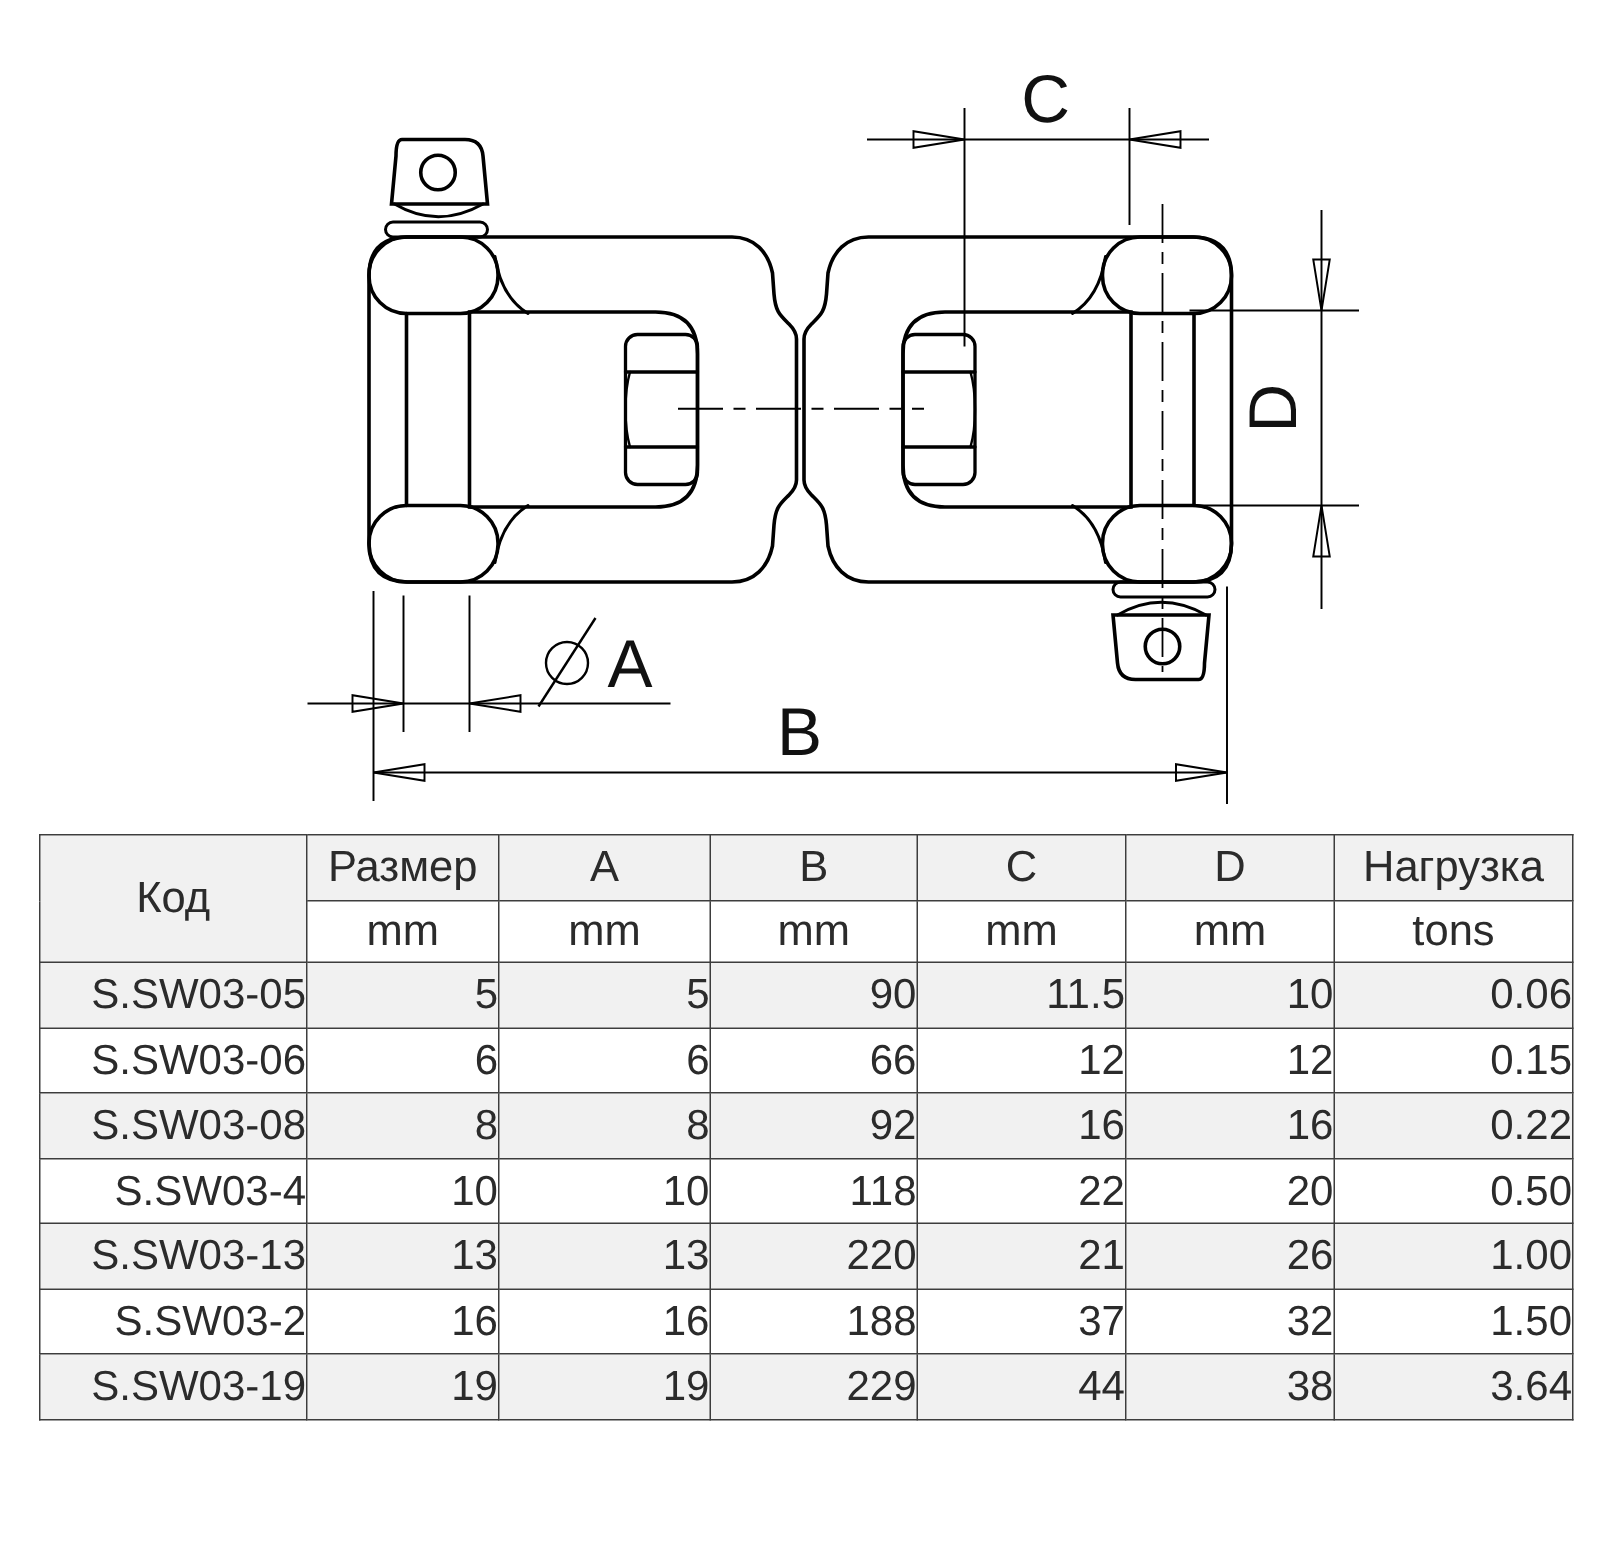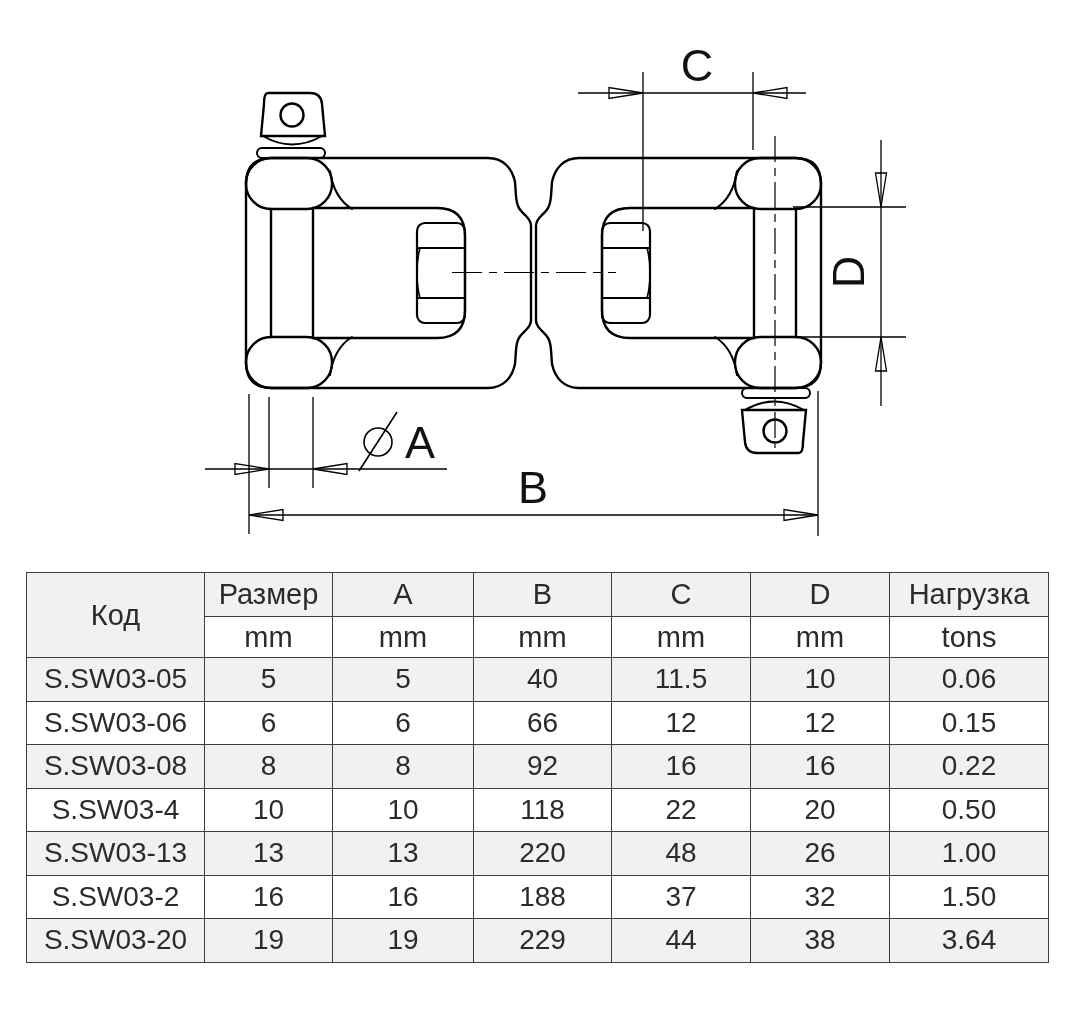--- a/index.html
+++ b/index.html
@@ -7,34 +7,34 @@
     position:relative;
     width:1077px;height:1035px;
     font-family:"Liberation Sans",sans-serif;
     overflow:hidden;
   }
   .drawing-wrap{position:absolute;left:0;top:0;width:1077px;height:560px;}
   svg text{fill:#111;}
   .dim-label{font-size:45px;font-family:"Liberation Sans",sans-serif;}
   
   table.spec{
-    position:absolute;left:26px;top:572px;
+    position:absolute;left:26px;top:556px;
     border-collapse:collapse;table-layout:fixed;
     width:1022px;
   }
   table.spec th, table.spec td{
     border:1.6px solid #3d3d3d;
     text-align:center;vertical-align:middle;
     font-weight:normal;
     color:#2b2b2b;
     padding:0;
     overflow:hidden;white-space:nowrap;
   }
   table.spec th{font-size:29px;}
-  table.spec td{font-size:28px;height:42.5px;}
+  table.spec td{font-size:28px;height:42.5px;text-align:right;}
   tr.hrow1 th{height:43px;}
   tr.hrow2 th{height:40px;}
   .shade{background:#f1f1f1;}
 </style>
 </head>
 <body>
 
 <div class="drawing-wrap">
 <svg width="1077" height="560" viewBox="0 0 1077 560">
 
@@ -164,21 +164,21 @@
       <th>mm</th>
       <th>mm</th>
       <th>tons</th>
     </tr>
   </thead>
   <tbody>
       <tr class="shade">
         <td>S.SW03-05</td>
         <td>5</td>
         <td>5</td>
-        <td>40</td>
+        <td>90</td>
         <td>11.5</td>
         <td>10</td>
         <td>0.06</td>
       </tr>
       <tr>
         <td>S.SW03-06</td>
         <td>6</td>
         <td>6</td>
         <td>66</td>
         <td>12</td>
@@ -201,35 +201,35 @@
         <td>118</td>
         <td>22</td>
         <td>20</td>
         <td>0.50</td>
       </tr>
       <tr class="shade">
         <td>S.SW03-13</td>
         <td>13</td>
         <td>13</td>
         <td>220</td>
-        <td>48</td>
+        <td>21</td>
         <td>26</td>
         <td>1.00</td>
       </tr>
       <tr>
         <td>S.SW03-2</td>
         <td>16</td>
         <td>16</td>
         <td>188</td>
         <td>37</td>
         <td>32</td>
         <td>1.50</td>
       </tr>
       <tr class="shade">
-        <td>S.SW03-20</td>
+        <td>S.SW03-19</td>
         <td>19</td>
         <td>19</td>
         <td>229</td>
         <td>44</td>
         <td>38</td>
         <td>3.64</td>
       </tr>
     </tbody>
 </table>
 

